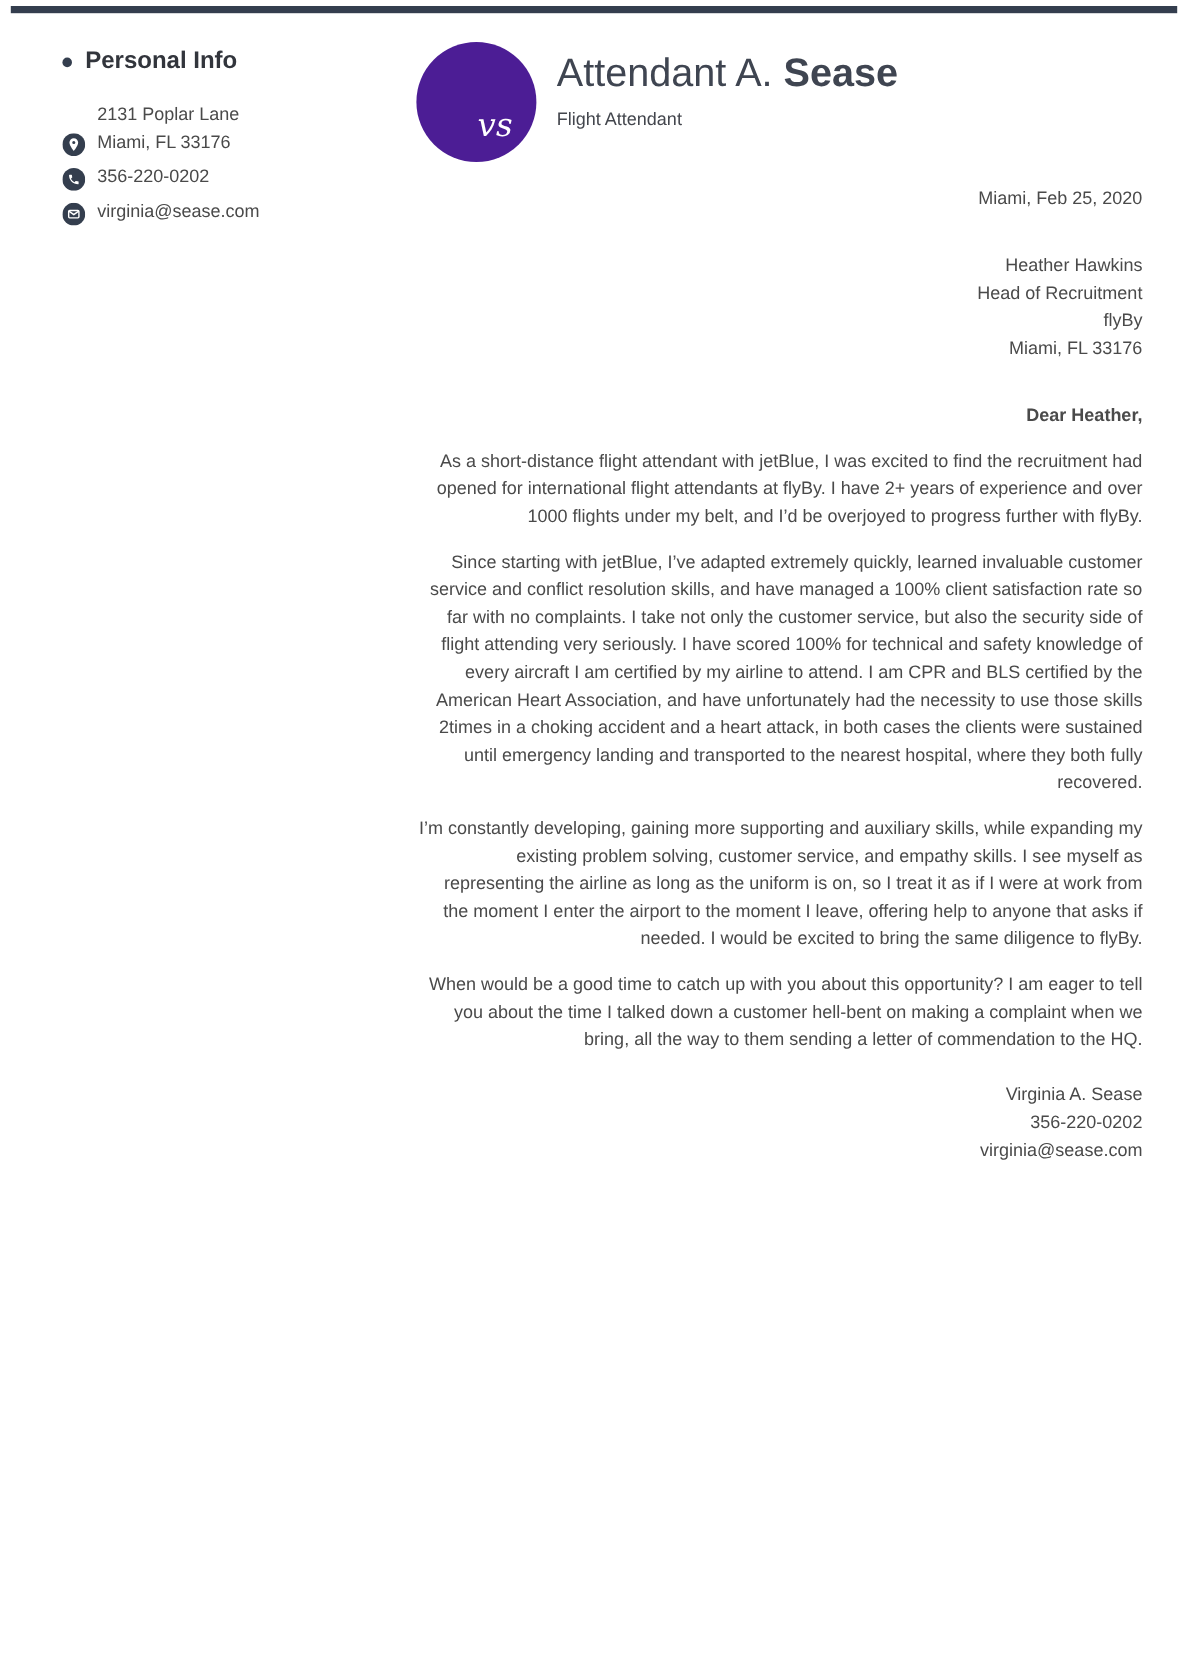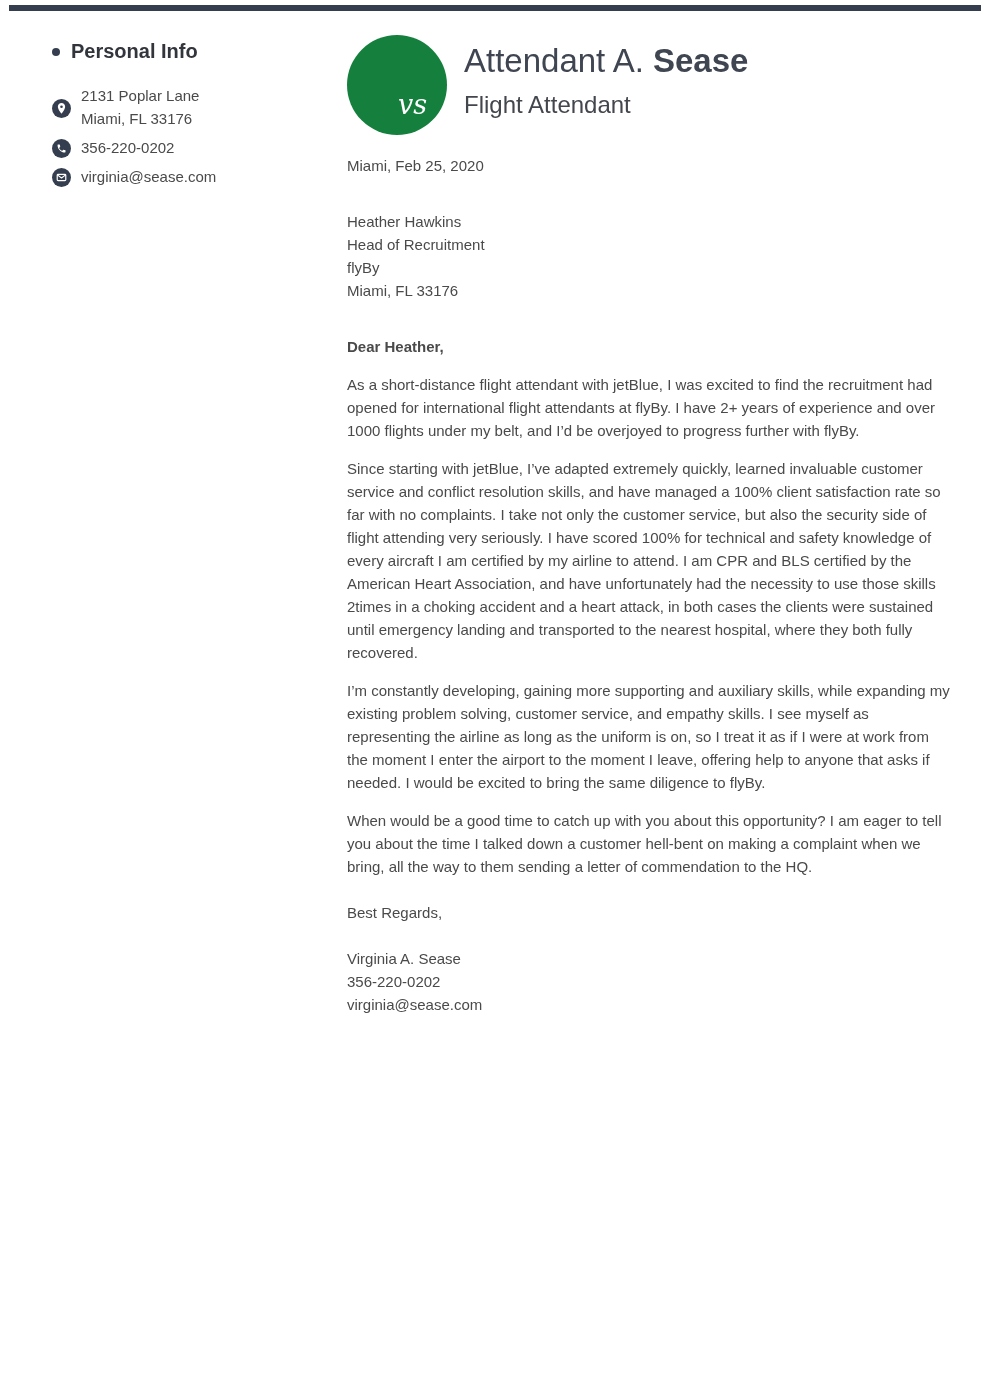--- a/index.html
+++ b/index.html
@@ -13,40 +13,40 @@
   .top-bar {
     position:absolute; top:5px; left:9px; right:9px; height:6px;
     background:#343e4e;
   }
   
   .sidebar { position:absolute; left:52px; top:40px; width:280px; }
   .sidebar-heading { display:flex; align-items:center; gap:11px; }
   .bullet { width:8px; height:8px; border-radius:50%; background:#343e4e; flex:0 0 8px; }
   .sidebar-title { font-size:20px; font-weight:700; color:#32353c; }
   .contacts { margin-top:21px; display:flex; flex-direction:column; gap:6px; }
-  .contact { display:flex; gap:10px; align-items:center; }
+  .contact { display:flex; gap:10px; align-items:flex-end; }
   .contact-icon { width:19px; height:19px; flex:0 0 19px; margin-top:2px; }
   .contact-text { font-size:15px; color:#4a4a4a; line-height:23px; }
   
   .main { position:absolute; left:347px; top:35px; width:605px; }
   .header-row { display:flex; }
   .avatar {
     width:100px; height:100px; border-radius:50%;
-    background:#15803d; position:relative; flex:0 0 100px;
+    background:#4c1d95; position:relative; flex:0 0 100px;
   }
   .initials {
     position:absolute; left:51%; top:56%;
     color:#ffffff; font-family:"DejaVu Serif", serif;
     font-style:italic; font-size:27px; line-height:1;
   }
   .names { margin-left:17px; padding-top:7px; }
   .full-name { font-size:33px; color:#3f4551; font-weight:400; white-space:nowrap; }
   .full-name .last { font-weight:700; }
-  .job-title { font-size:24px; color:#43464d; margin-top:11px; }
-  .letter { margin-top:19px; font-size:15px; color:#4a4a4a; line-height:23px; }
+  .job-title { font-size:15px; color:#43464d; margin-top:11px; }
+  .letter { margin-top:19px; font-size:15px; color:#4a4a4a; line-height:23px;text-align:right; }
   .recipient { margin-top:33px; }
   .salutation { margin-top:33px;font-weight:bold; }
   .para { }
   .closing { margin-top:23px; }
   .signature { margin-top:23px; }
 </style>
 </head>
 <body>
 
 <div class="top-bar"></div>
@@ -114,21 +114,20 @@
       <div>Miami, FL 33176</div>
     </div>
 
     <div class="salutation">Dear Heather,</div>
 
     <p class="para">As a short-distance flight attendant with jetBlue, I was excited to find the recruitment had opened for international flight attendants at flyBy. I have 2+ years of experience and over 1000 flights under my belt, and I’d be overjoyed to progress further with flyBy.</p>
     <p class="para">Since starting with jetBlue, I’ve adapted extremely quickly, learned invaluable customer service and conflict resolution skills, and have managed a 100% client satisfaction rate so far with no complaints. I take not only the customer service, but also the security side of flight attending very seriously. I have scored 100% for technical and safety knowledge of every aircraft I am certified by my airline to attend. I am CPR and BLS certified by the American Heart Association, and have unfortunately had the necessity to use those skills 2times in a choking accident and a heart attack, in both cases the clients were sustained until emergency landing and transported to the nearest hospital, where they both fully recovered.</p>
     <p class="para">I’m constantly developing, gaining more supporting and auxiliary skills, while expanding my existing problem solving, customer service, and empathy skills. I see myself as representing the airline as long as the uniform is on, so I treat it as if I were at work from the moment I enter the airport to the moment I leave, offering help to anyone that asks if needed. I would be excited to bring the same diligence to flyBy.</p>
     <p class="para">When would be a good time to catch up with you about this opportunity? I am eager to tell you about the time I talked down a customer hell-bent on making a complaint when we bring, all the way to them sending a letter of commendation to the HQ.</p>
 
-    <div class="closing">Best Regards,</div>
 
     <div class="signature">
       <div>Virginia A. Sease</div>
       <div>356-220-0202</div>
       <div>virginia@sease.com</div>
     </div>
   </div>
 </main>
 
 </body></html>

